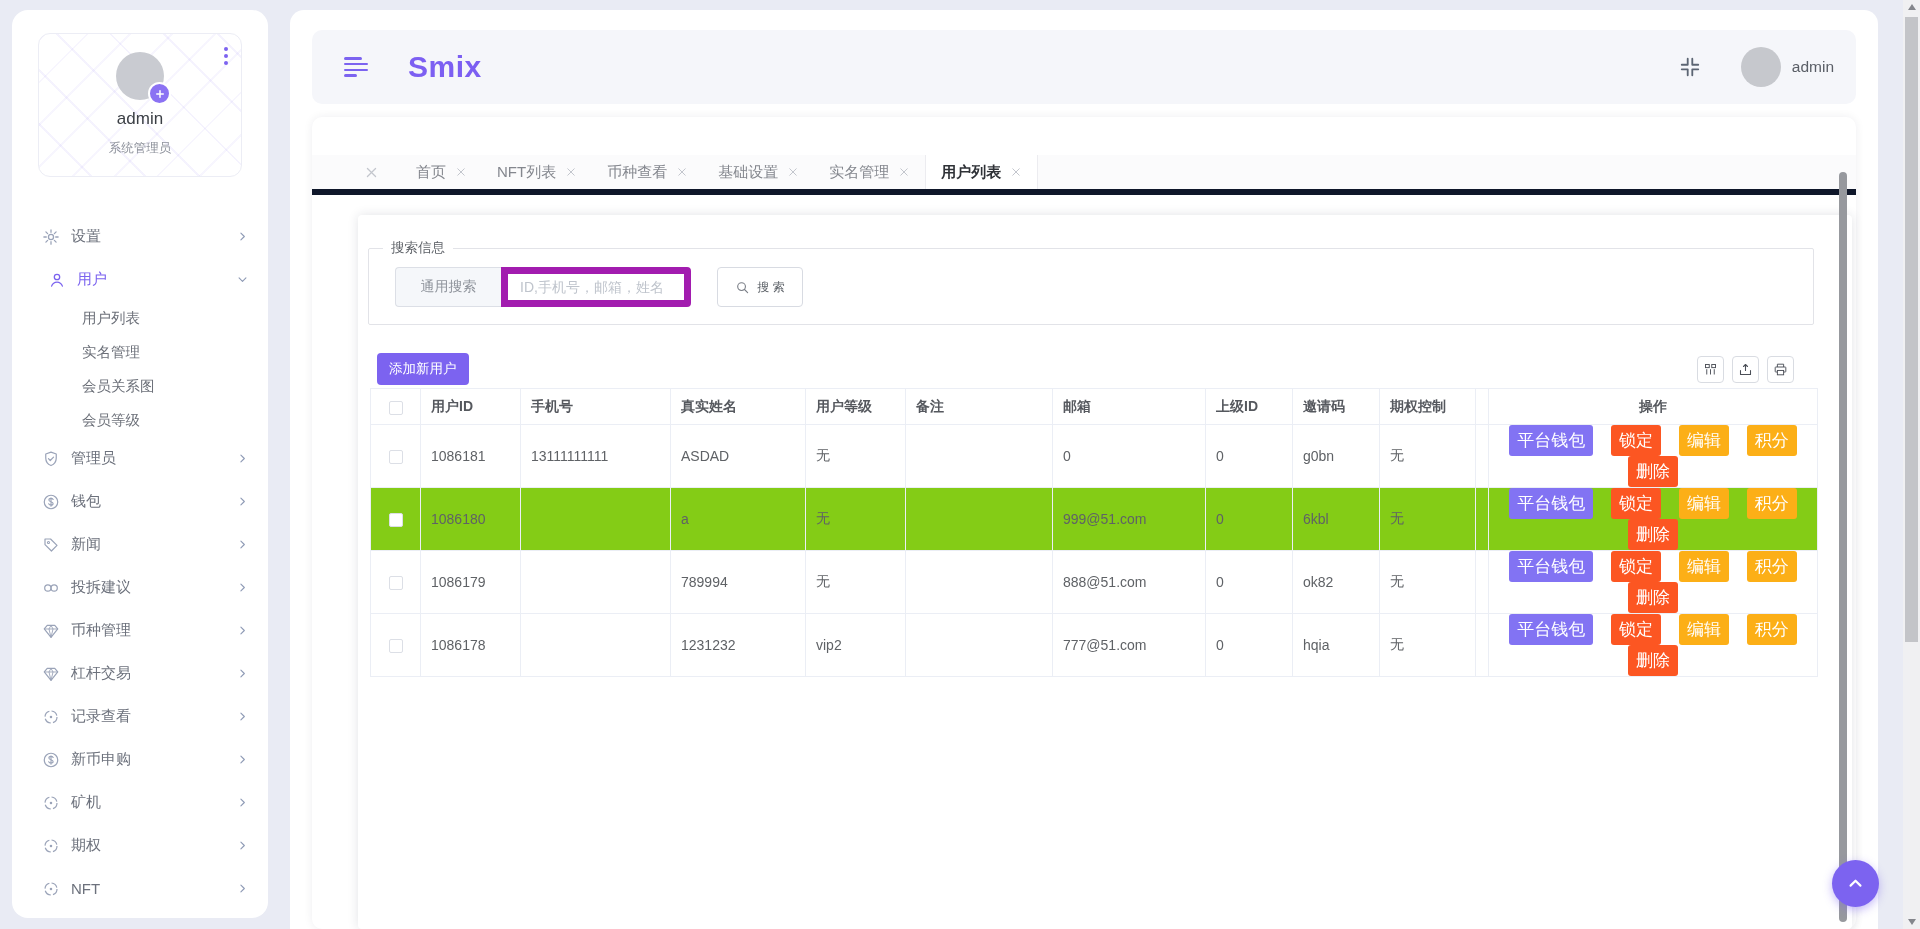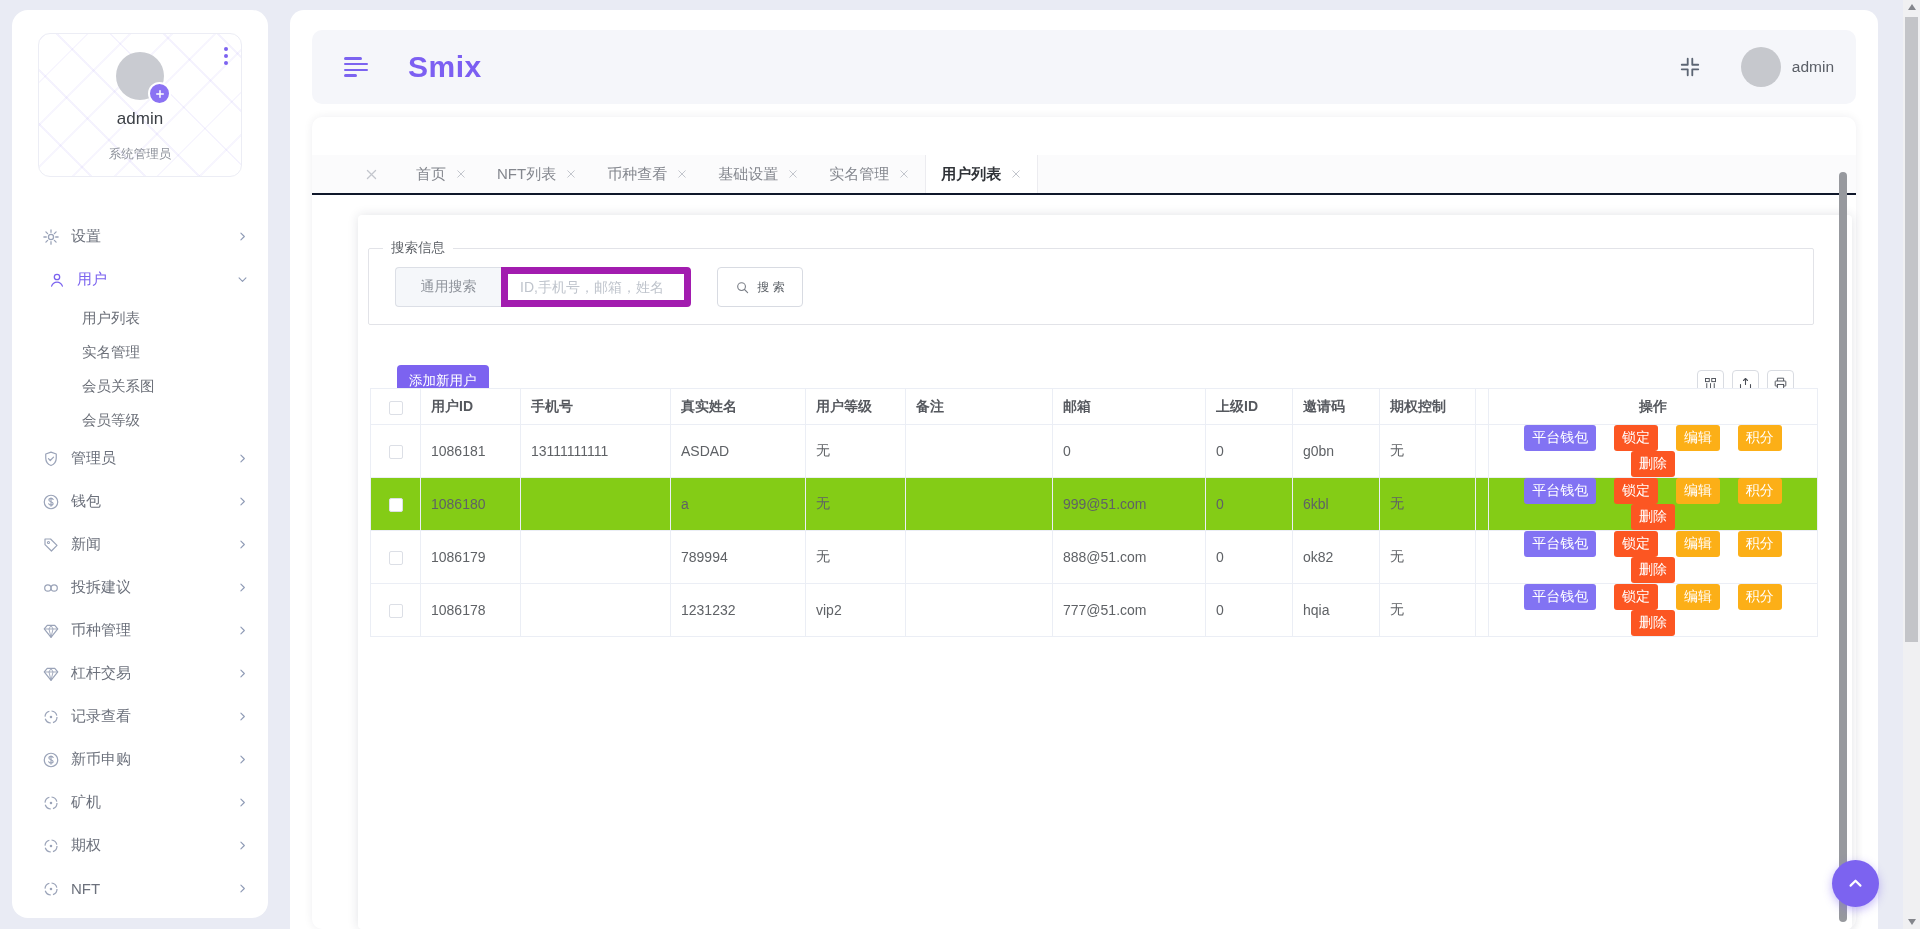--- a/index.html
+++ b/index.html
@@ -21,21 +21,21 @@
       repeating-linear-gradient(45deg, rgba(124,99,240,0) 0 36px, rgba(124,99,240,0.08) 36px 38px),
       repeating-linear-gradient(-45deg, rgba(124,99,240,0) 0 28px, rgba(124,99,240,0.06) 28px 30px);
   }
   .profile-dots { position:absolute; right:11px; top:11px; display:flex; flex-direction:column; gap:3px; cursor:pointer; padding:2px; }
   .profile-dots i { width:4px; height:4px; border-radius:50%; background:#7c63f0; }
   .avatar-wrap { position:relative; width:48px; height:48px; margin:18px auto 0; }
   .avatar-circle { width:48px; height:48px; border-radius:50%; background:#c9cbd1; }
   .avatar-plus { position:absolute; right:-7px; bottom:-5px; width:23px; height:23px; border-radius:50%;
     background:#8b72f3; border:2.5px solid #fff; display:flex; align-items:center; justify-content:center; color:#fff; cursor:pointer; }
   .profile-name { text-align:center; margin-top:9px; font-size:17px; color:#3c4046; }
-  .profile-role { text-align:center; margin-top:17px; font-size:12.5px; color:#8d919b; }
+  .profile-role { text-align:center; margin-top:11px; font-size:12.5px; color:#8d919b; }
 
   .menu { position:absolute; top:205px; left:0; right:0; }
   .menu-item { height:43px; display:flex; align-items:center; padding:0 20px 0 30px;
     font-size:15px; color:#6c717c; cursor:pointer; }
   .menu-item .mi-icon { width:18px; height:18px; color:#9aa3b8; margin-right:11px; flex:none; }
   .menu-item .mi-label { flex:1; }
   .menu-item .mi-arrow { width:11px; height:11px; color:#8e9ab5; flex:none; }
   .menu-item.active { color:#7b63ef;padding-left:36px; }
   .menu-item.active .mi-icon { color:#7b63ef; }
   .submenu-item { height:34px; display:flex; align-items:center; padding-left:70px;
@@ -54,21 +54,21 @@
   .logo { margin-left:40px; font-size:30px; font-weight:700; letter-spacing:.5px; color:#7c5ff2; }
   .topbar-right { margin-left:auto; display:flex; align-items:center; margin-right:22px; }
   .compress-btn { width:22px; height:22px; color:#5c6573; cursor:pointer; }
   .topbar-avatar { width:40px; height:40px; border-radius:50%; background:#c6c8cd; margin-left:40px; }
   .topbar-user { margin-left:11px; font-size:15.5px; color:#5a5e66; }
 
   .workarea { position:absolute; left:22px; top:107px; width:1544px; height:812px;
     background:#fff; border-radius:10px; box-shadow:0 0 10px rgba(31,35,60,0.07); }
 
   .tabstrip { position:absolute; top:38px; left:0; right:0; height:40px;
-    background:#fbfbfc; border-bottom:2px solid #0f172a; display:flex; align-items:stretch; }
+    background:#fbfbfc; border-bottom:6px solid #0f172a; display:flex; align-items:stretch; }
   .tab-lead-close { align-self:center; margin:0 22px 0 52px; width:15px; height:15px; color:#c3c6cd; cursor:pointer; }
   .tab { display:flex; align-items:center; gap:9px; padding:0 15px; font-size:15px; color:#84878e; cursor:pointer; }
   .tab .tab-x { width:12px; height:12px; color:#c3c6cd; }
   .tab.active { background:#fff; border-left:1px solid #ececf0; border-right:1px solid #ececf0;
     color:#2f3237; font-weight:700; }
 
   .content-card { position:absolute; left:46px; top:98px; width:1494px; height:714px;
     background:#fff; box-shadow:0 0 11px rgba(31,35,60,0.13); border-radius:4px; }
 
   .search-fieldset { position:absolute; left:10px; top:24px; width:1446px; height:86px;
@@ -79,38 +79,38 @@
     background:#f5f7fa; border:1px solid #dcdfe6; border-right:none; border-radius:4px 0 0 4px;
     font-size:14px; color:#8f949c; }
   .search-input { height:40px; width:190px; border:7px solid #a21caf; border-radius:0 4px 4px 0;
     padding:0 12px; font-size:14px; color:#333; font-family:inherit; outline:none; }
   .search-input::placeholder { color:#bfc4cc; }
   .search-btn { margin-left:26px; height:40px; width:86px; background:#fff; border:1px solid #d8dbe2;
     border-radius:4px; display:flex; align-items:center; justify-content:center; gap:7px;
     font-size:12px; color:#5d6268; cursor:pointer; font-family:inherit; }
   .search-btn svg { width:15px; height:15px; color:#7b7f87; }
 
-  .toolbar { position:absolute; left:19px; right:58px; top:150px; display:flex; align-items:flex-end;margin-left:20px; }
+  .toolbar { position:absolute; left:19px; right:58px; top:138px; display:flex; align-items:center; }
   .add-user-btn { background:#7c63f0; color:#fff; border:none; border-radius:4px;
     font-size:13.5px; padding:7px 12px; cursor:pointer; font-family:inherit; }
   .tool-icons { margin-left:auto; display:flex; gap:8px; }
   .tool-btn { width:27px; height:27px; border:1px solid #d9dce2; border-radius:4px; background:#fff;
     display:flex; align-items:center; justify-content:center; color:#4b4f57; cursor:pointer; }
   .tool-btn svg { width:15px; height:15px; }
 
   .table-wrap { position:absolute; left:12px; top:173px; width:1447px; }
   table.user-table { border-collapse:collapse; table-layout:fixed; width:1447px; font-size:14px; }
   .user-table th { height:36px; border:1px solid #ebeef5; font-weight:700; color:#55585e;
     text-align:left; padding:0 0 0 10px; background:#fff; }
   .user-table td { height:39px; border:1px solid #ebeef5; color:#5f6266; padding:0 0 0 10px; }
   .user-table th.c, .user-table td.c { text-align:center; padding:0; }
   .user-table tr.alt td { background:#84cc16; }
   .checkbox { display:inline-block; width:14px; height:14px; border:1px solid #dcdfe6;
     border-radius:2px; background:#fff; vertical-align:middle; cursor:pointer; }
-  .act { display:inline-block; padding:4px 8px; border-radius:3px; color:#fff; font-size:14px;
+  .act { display:inline-block; padding:4px 8px; border-radius:3px; color:#fff; font-size:17px;
     margin:0 7px; cursor:pointer; border:none; font-family:Liberation Mono, monospace; white-space:nowrap; }
   .act.purple { background:#8273f3; }
   .act.red    { background:#fc5622; }
   .act.amber  { background:#fcaf17; }
 
   
   .inner-scrollbar { position:absolute; left:1839px; top:172px; width:8px; height:750px;
     background:#97999e; border-radius:4px; cursor:pointer; }
   .scroll-top { position:absolute; left:1832px; top:860px; width:47px; height:47px; border-radius:50%;
     background:#7c63f0; box-shadow:0 3px 10px rgba(124,99,240,.45);

